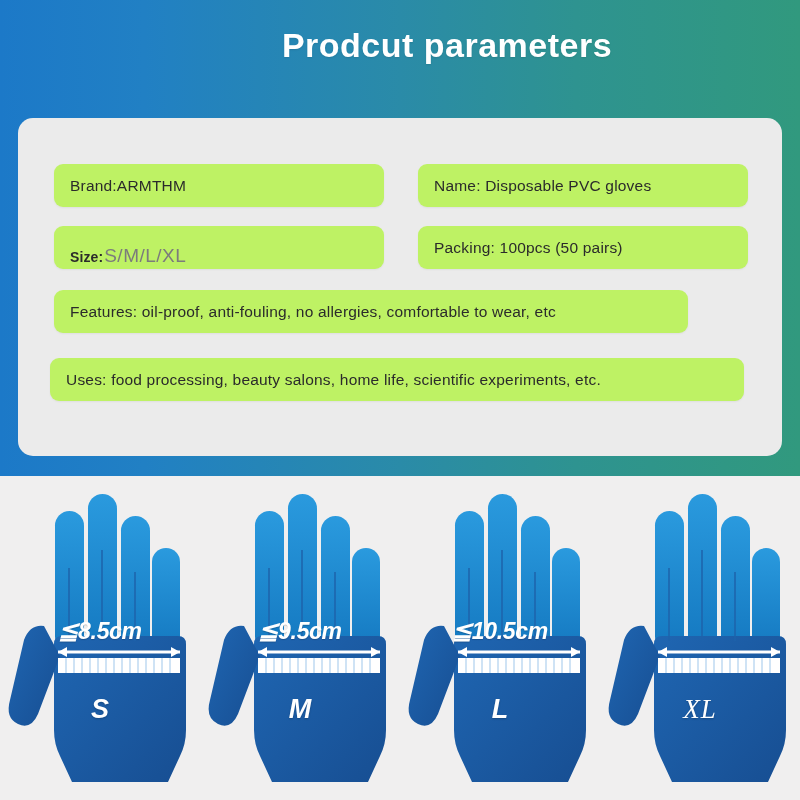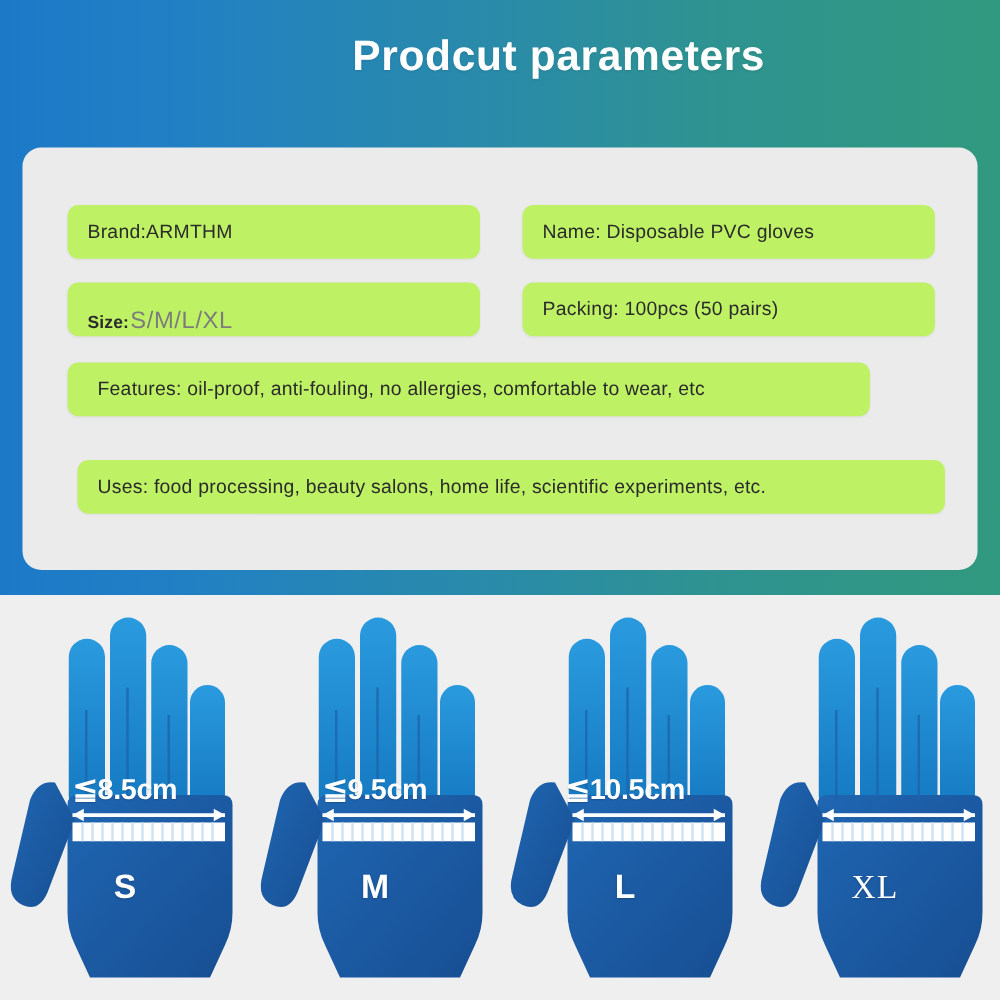--- a/index.html
+++ b/index.html
@@ -33,35 +33,35 @@
     overflow:hidden;
   }
   .field-text{
     color:#2b2b2b;font-size:15.5px;white-space:nowrap;
     padding-left:16px;letter-spacing:.2px;
   }
   .f-brand{left:36px;top:46px;width:330px;height:43px;}
   .f-name {left:400px;top:46px;width:330px;height:43px;}
   .f-size {left:36px;top:108px;width:330px;height:43px;}
   .f-pack {left:400px;top:108px;width:330px;height:43px;}
-  .f-feat {left:36px;top:172px;width:634px;height:43px;padding-left:8px;}
-  .f-uses {left:44px;top:240px;width:694px;height:43px;margin-top:10px;}
+  .f-feat {left:36px;top:172px;width:634px;height:43px;}
+  .f-uses {left:32px;top:240px;width:694px;height:43px;}
 
   
   .size-row{display:flex;align-items:baseline;padding-left:16px;white-space:nowrap;}
   .size-label{font-size:14px;font-weight:bold;color:#2b2b2b;letter-spacing:.1px;margin-top:21px;}
   .size-value{font-size:19px;color:#7c7c7c;letter-spacing:.5px;margin-left:1px;}
 
   
   .glove-section{
     position:absolute;left:0;top:476px;width:800px;height:324px;
     background:#f0efef;
   }
   .glove-row{position:relative;width:800px;height:324px;}
-  .glove-cell{position:absolute;top:0;width:200px;height:324px;}
+  .glove-cell{position:absolute;top:0;width:200px;height:324px;font-style:italic;}
   .gc-1{left:0;}
   .gc-2{left:200px;}
   .gc-3{left:400px;}
   .gc-4{left:600px;}
   .glove-svg{position:absolute;left:0;top:0;}
 
   .meas-label{
     position:absolute;left:0;top:141px;width:200px;
     color:#ffffff;font-size:23px;font-weight:bold;
     text-align:center;white-space:nowrap;letter-spacing:-.3px;

